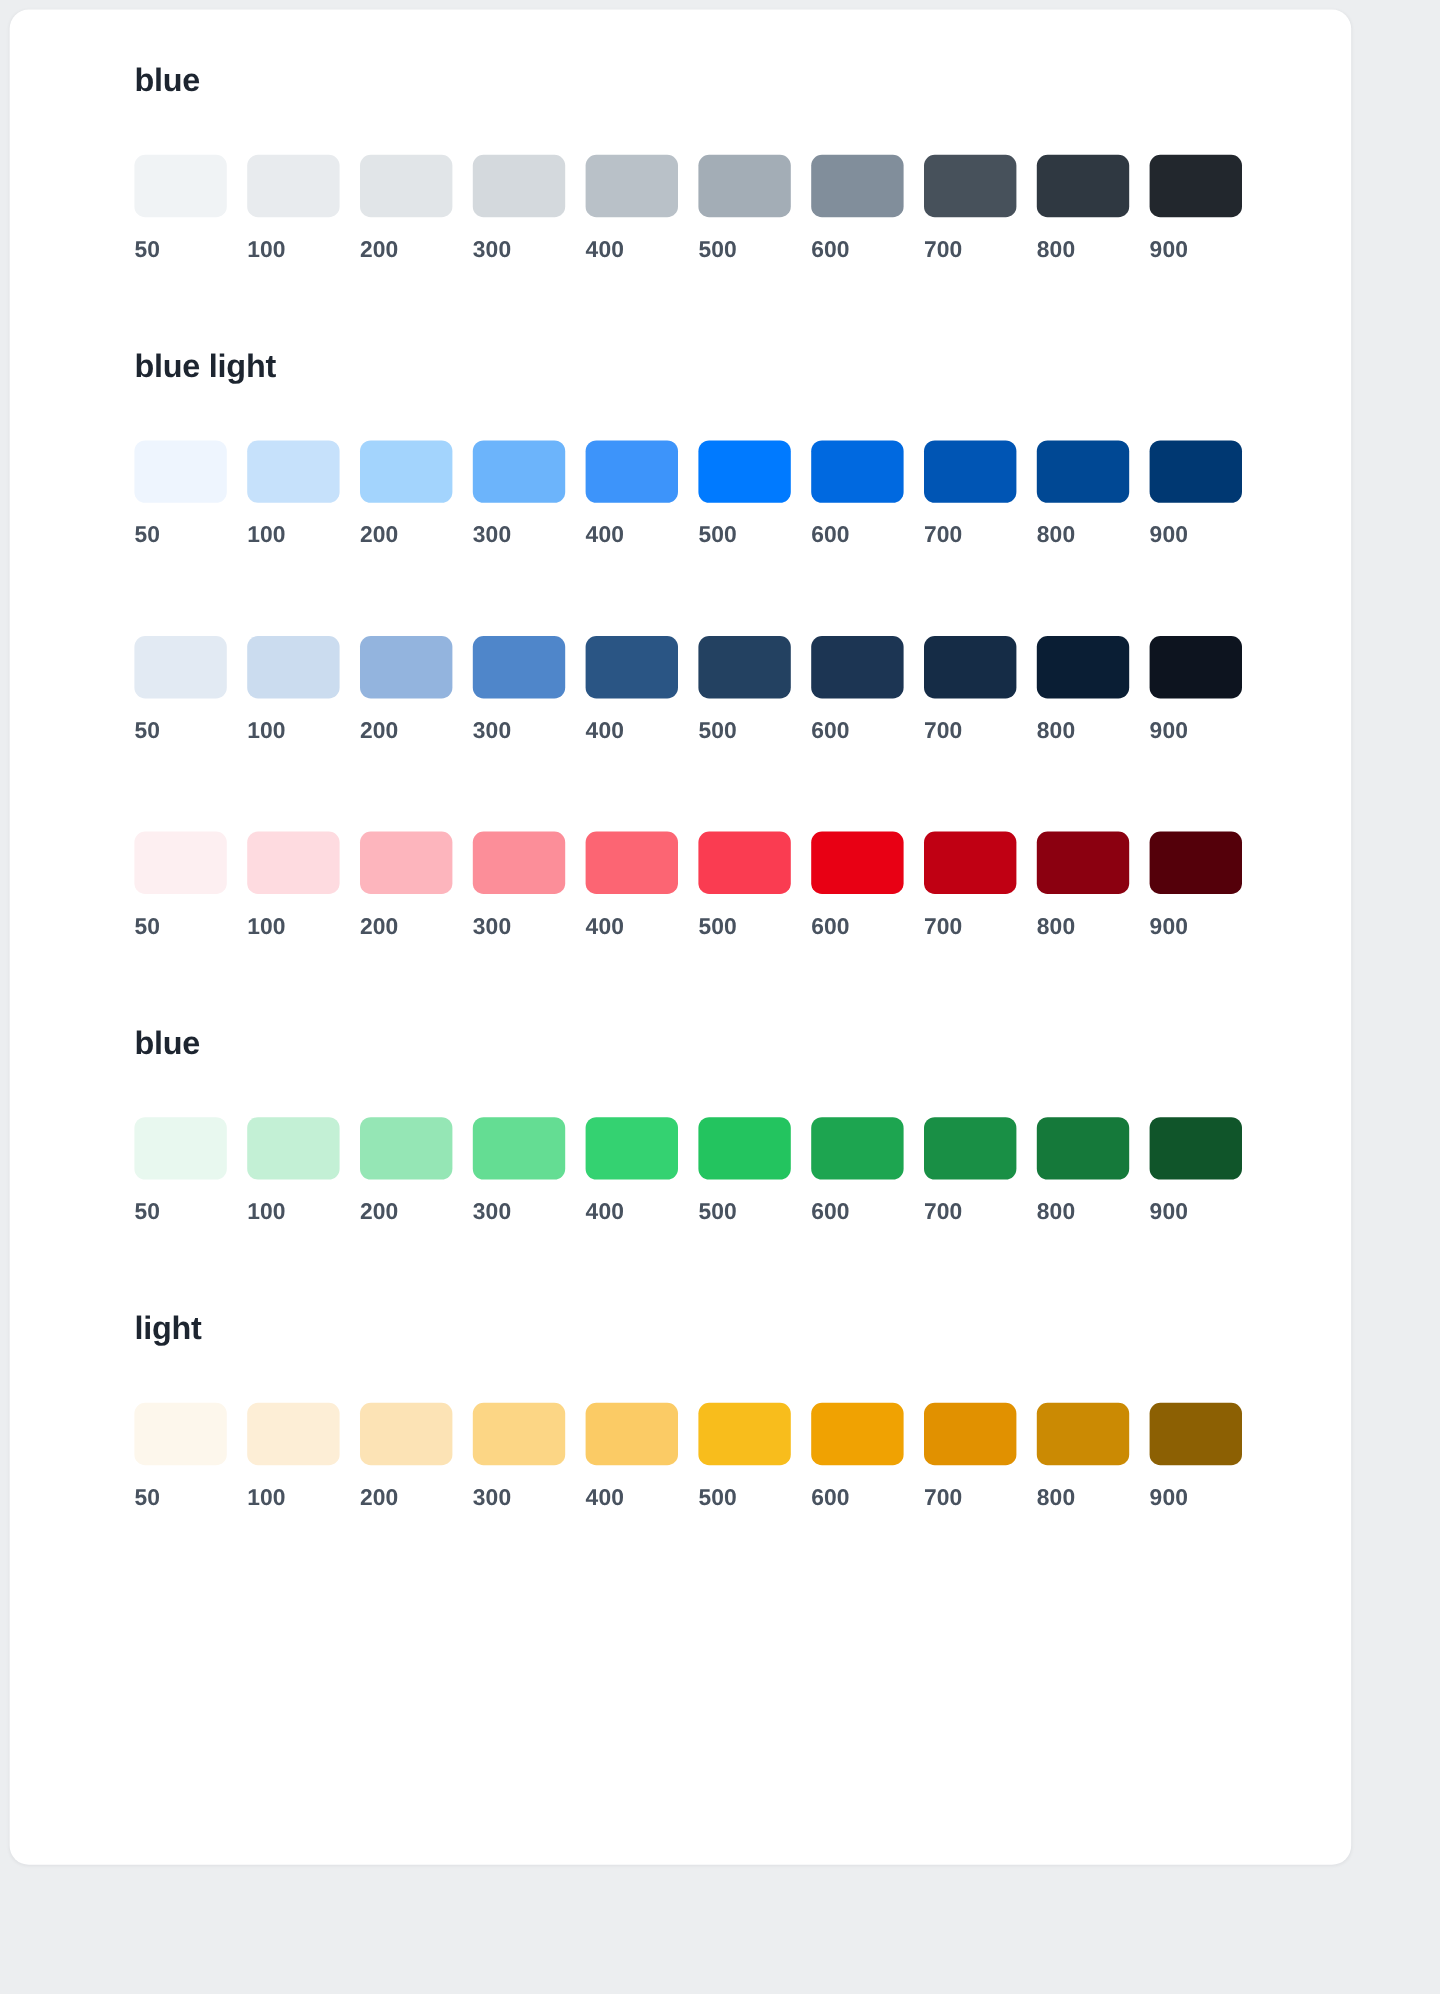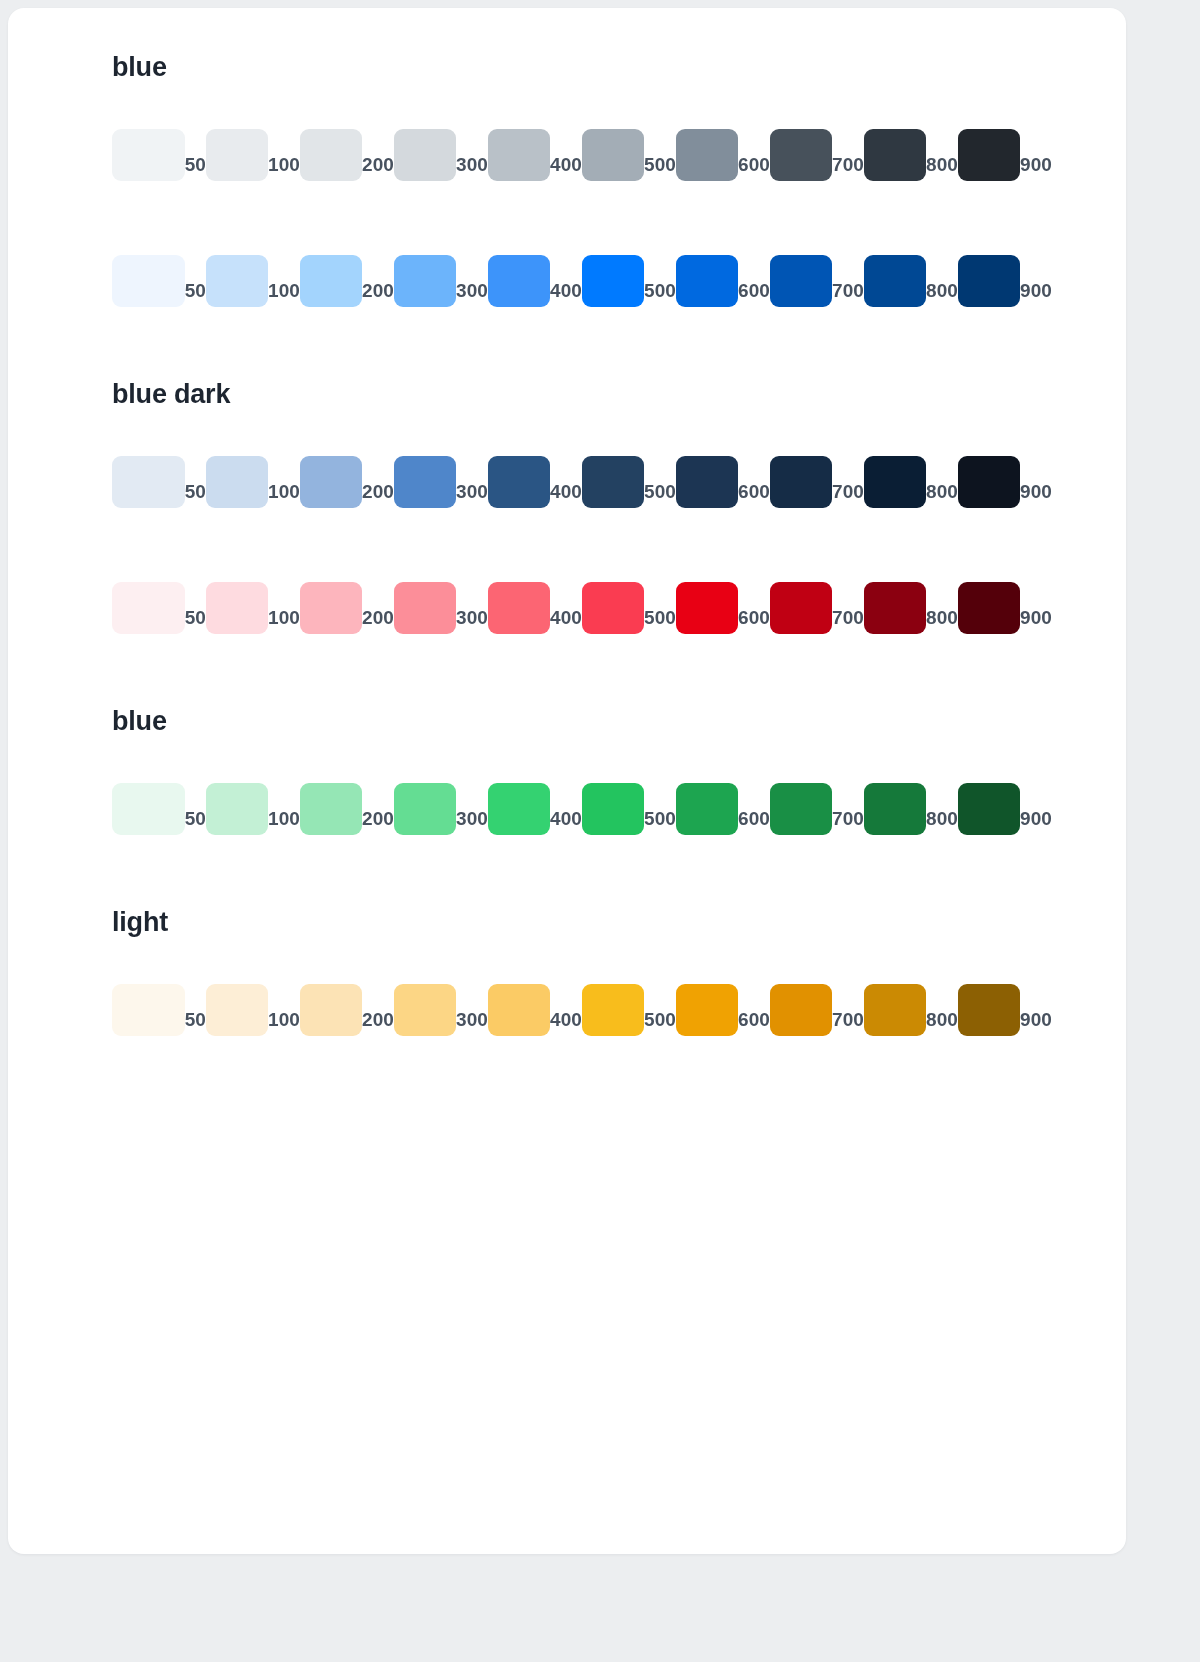--- a/index.html
+++ b/index.html
@@ -40,22 +40,21 @@
     margin: 0 0 48px 0;
   }
   .scale-row {
     display: flex;
     gap: 0;
     margin: 0 0 0 0;
   }
   .swatch-cell {
     width: 94px;
     display: flex;
-    flex-direction: row;
-    align-items: center;
+    flex-direction: column;
   }
   .swatch {
     width: 77px;
     height: 52px;
     border-radius: 9px;
     display: block;
   }
   .swatch-label {
     margin-top: 18px;
     font-size: 19px;
@@ -115,20 +114,21 @@
           </div>
         <div class="swatch-cell">
             <span class="swatch" style="background: rgb(34, 39, 45);"></span>
             <span class="swatch-label">900</span>
           </div>
       </div>
     </div>
     <div class="section-gap"></div>
 
     <div class="section">
+      <h2 class="section-title">blue light</h2>
       <div class="scale-row">
         <div class="swatch-cell">
             <span class="swatch" style="background: rgb(238, 245, 254);"></span>
             <span class="swatch-label">50</span>
           </div>
         <div class="swatch-cell">
             <span class="swatch" style="background: rgb(198, 225, 251);"></span>
             <span class="swatch-label">100</span>
           </div>
         <div class="swatch-cell">
@@ -161,21 +161,20 @@
           </div>
         <div class="swatch-cell">
             <span class="swatch" style="background: rgb(0, 56, 114);"></span>
             <span class="swatch-label">900</span>
           </div>
       </div>
     </div>
     <div class="section-gap"></div>
 
     <div class="section">
-      <h2 class="section-title">blue dark</h2>
       <div class="scale-row">
         <div class="swatch-cell">
             <span class="swatch" style="background: rgb(226, 234, 243);"></span>
             <span class="swatch-label">50</span>
           </div>
         <div class="swatch-cell">
             <span class="swatch" style="background: rgb(203, 220, 239);"></span>
             <span class="swatch-label">100</span>
           </div>
         <div class="swatch-cell">

